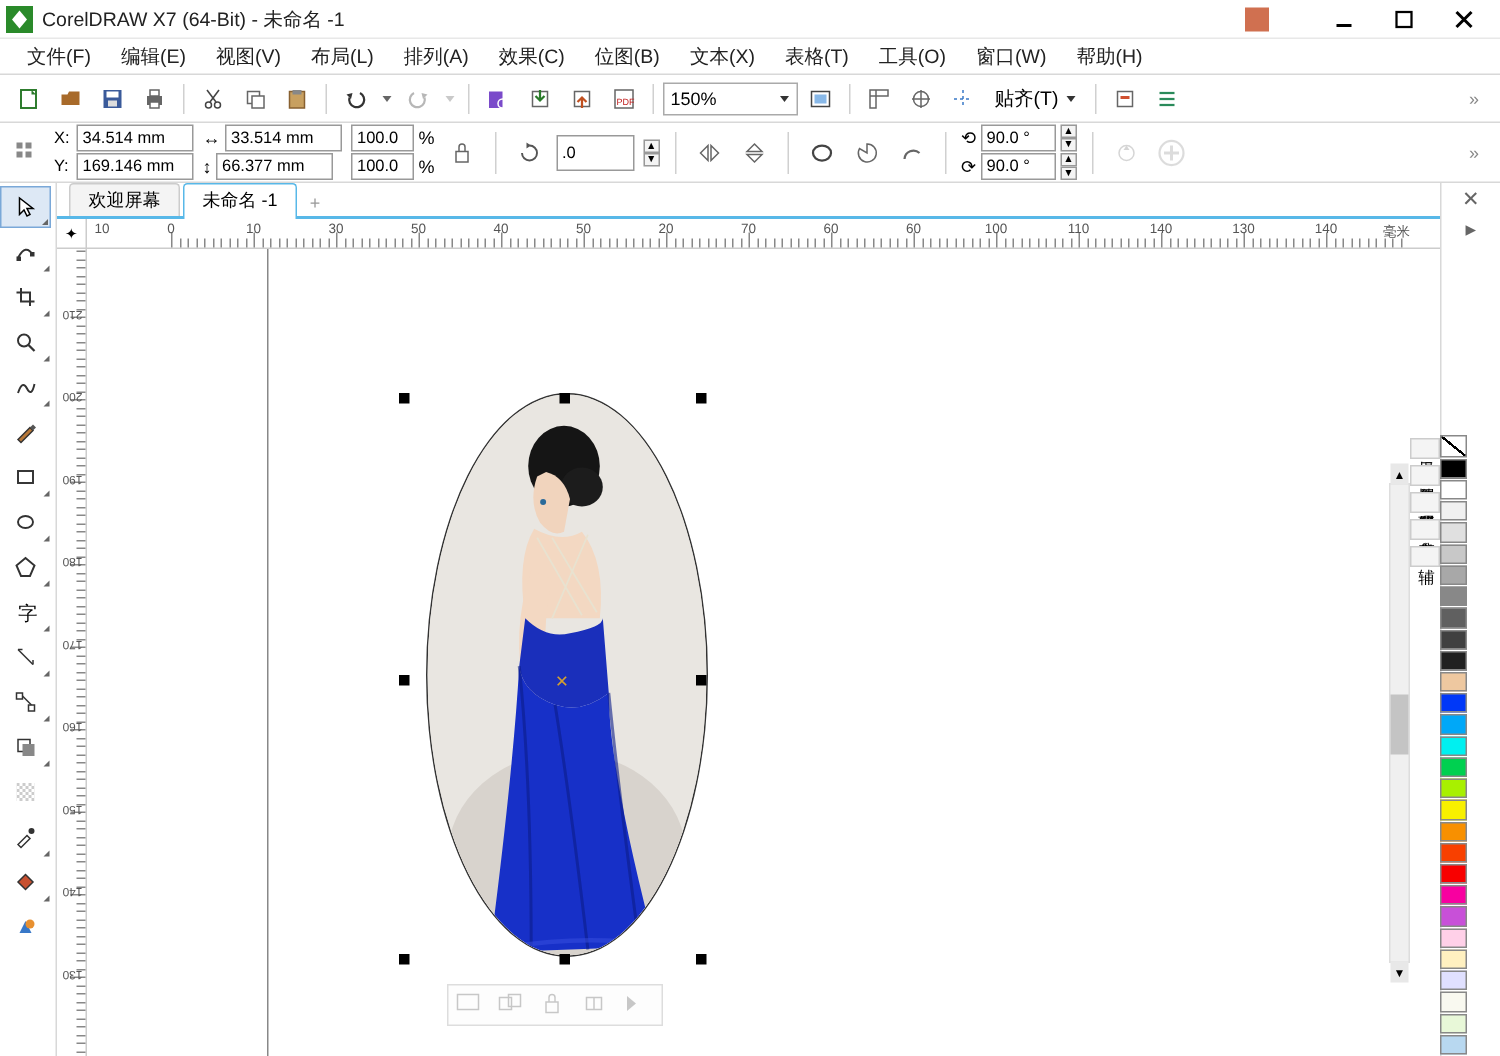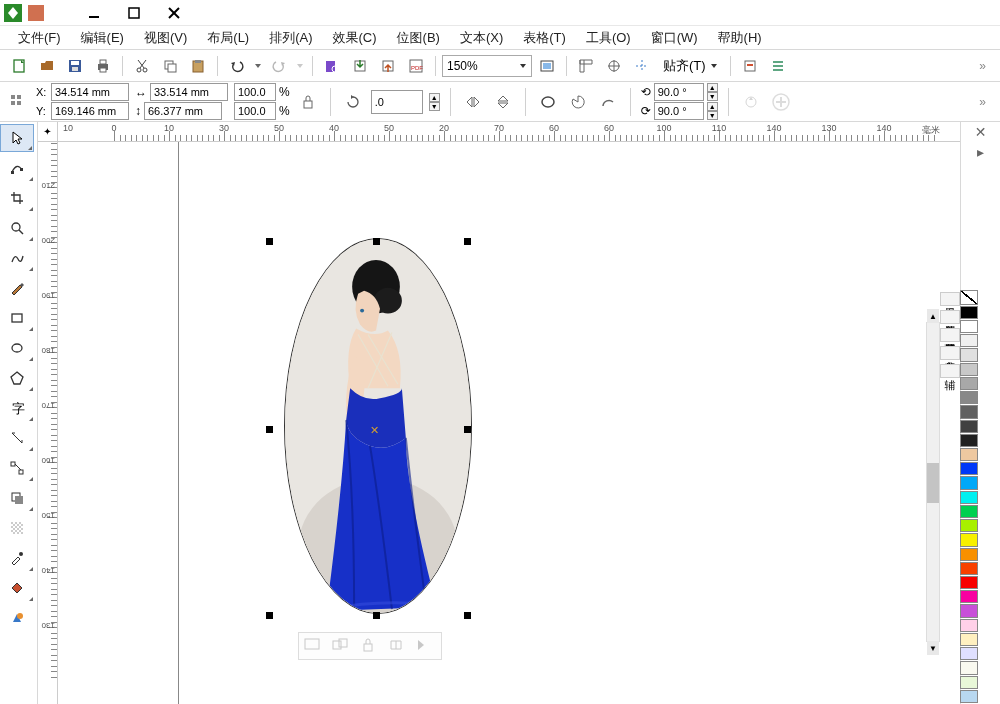--- a/index.html
+++ b/index.html
@@ -95,20 +95,21 @@
 </style>
 </head>
 <body>
 
 <div class="titlebar">
   <div class="logo">
     <svg viewBox="0 0 14 14">
         <path d="M7 1 L12 7 L7 13 L2 7 Z" fill="#fff"></path>
       </svg>
   </div>
+  <div class="title">CorelDRAW X7 (64-Bit) - 未命名 -1</div>
   <div class="user-icon"></div>
   <div class="winbtn">
       <svg viewBox="0 0 14 14">
         <line x1="2" y1="11" x2="12" y2="11" stroke="#000" stroke-width="2"></line>
       </svg>
     </div>
   <div class="winbtn">
       <svg viewBox="0 0 14 14">
         <rect x="2" y="2" width="10" height="10" fill="none" stroke="#000" stroke-width="1.5"></rect>
       </svg>
@@ -521,20 +522,25 @@
       </div>
     <div class="tool">
         <svg width="16" height="16">
           <path d="M4 12 L8 4 L12 12 Z" fill="#3878c8"></path>
           <circle cx="11" cy="6" r="3" fill="#e89030"></circle>
         </svg>
       </div>
   </div>
 
   <div class="doc-area">
+    <div class="doc-tabs">
+      <div class="tab">欢迎屏幕</div>
+      <div class="tab active">未命名 -1</div>
+      <div class="addtab">+</div>
+    </div>
 
     <div class="ruler-wrap">
       <div class="rcorner">✦</div>
       <div class="vruler" id="vruler">
           <div class="tick major" style="top: 10px;"></div>
           <span class="tlabel" style="top: 4px; left: 2px; writing-mode: horizontal-tb; font-size: 8px;">220</span>
           <div class="tick" style="top: 15.5px;"></div>
           <div class="tick" style="top: 21px;"></div>
           <div class="tick" style="top: 26.5px;"></div>
           <div class="tick" style="top: 32px;"></div>

